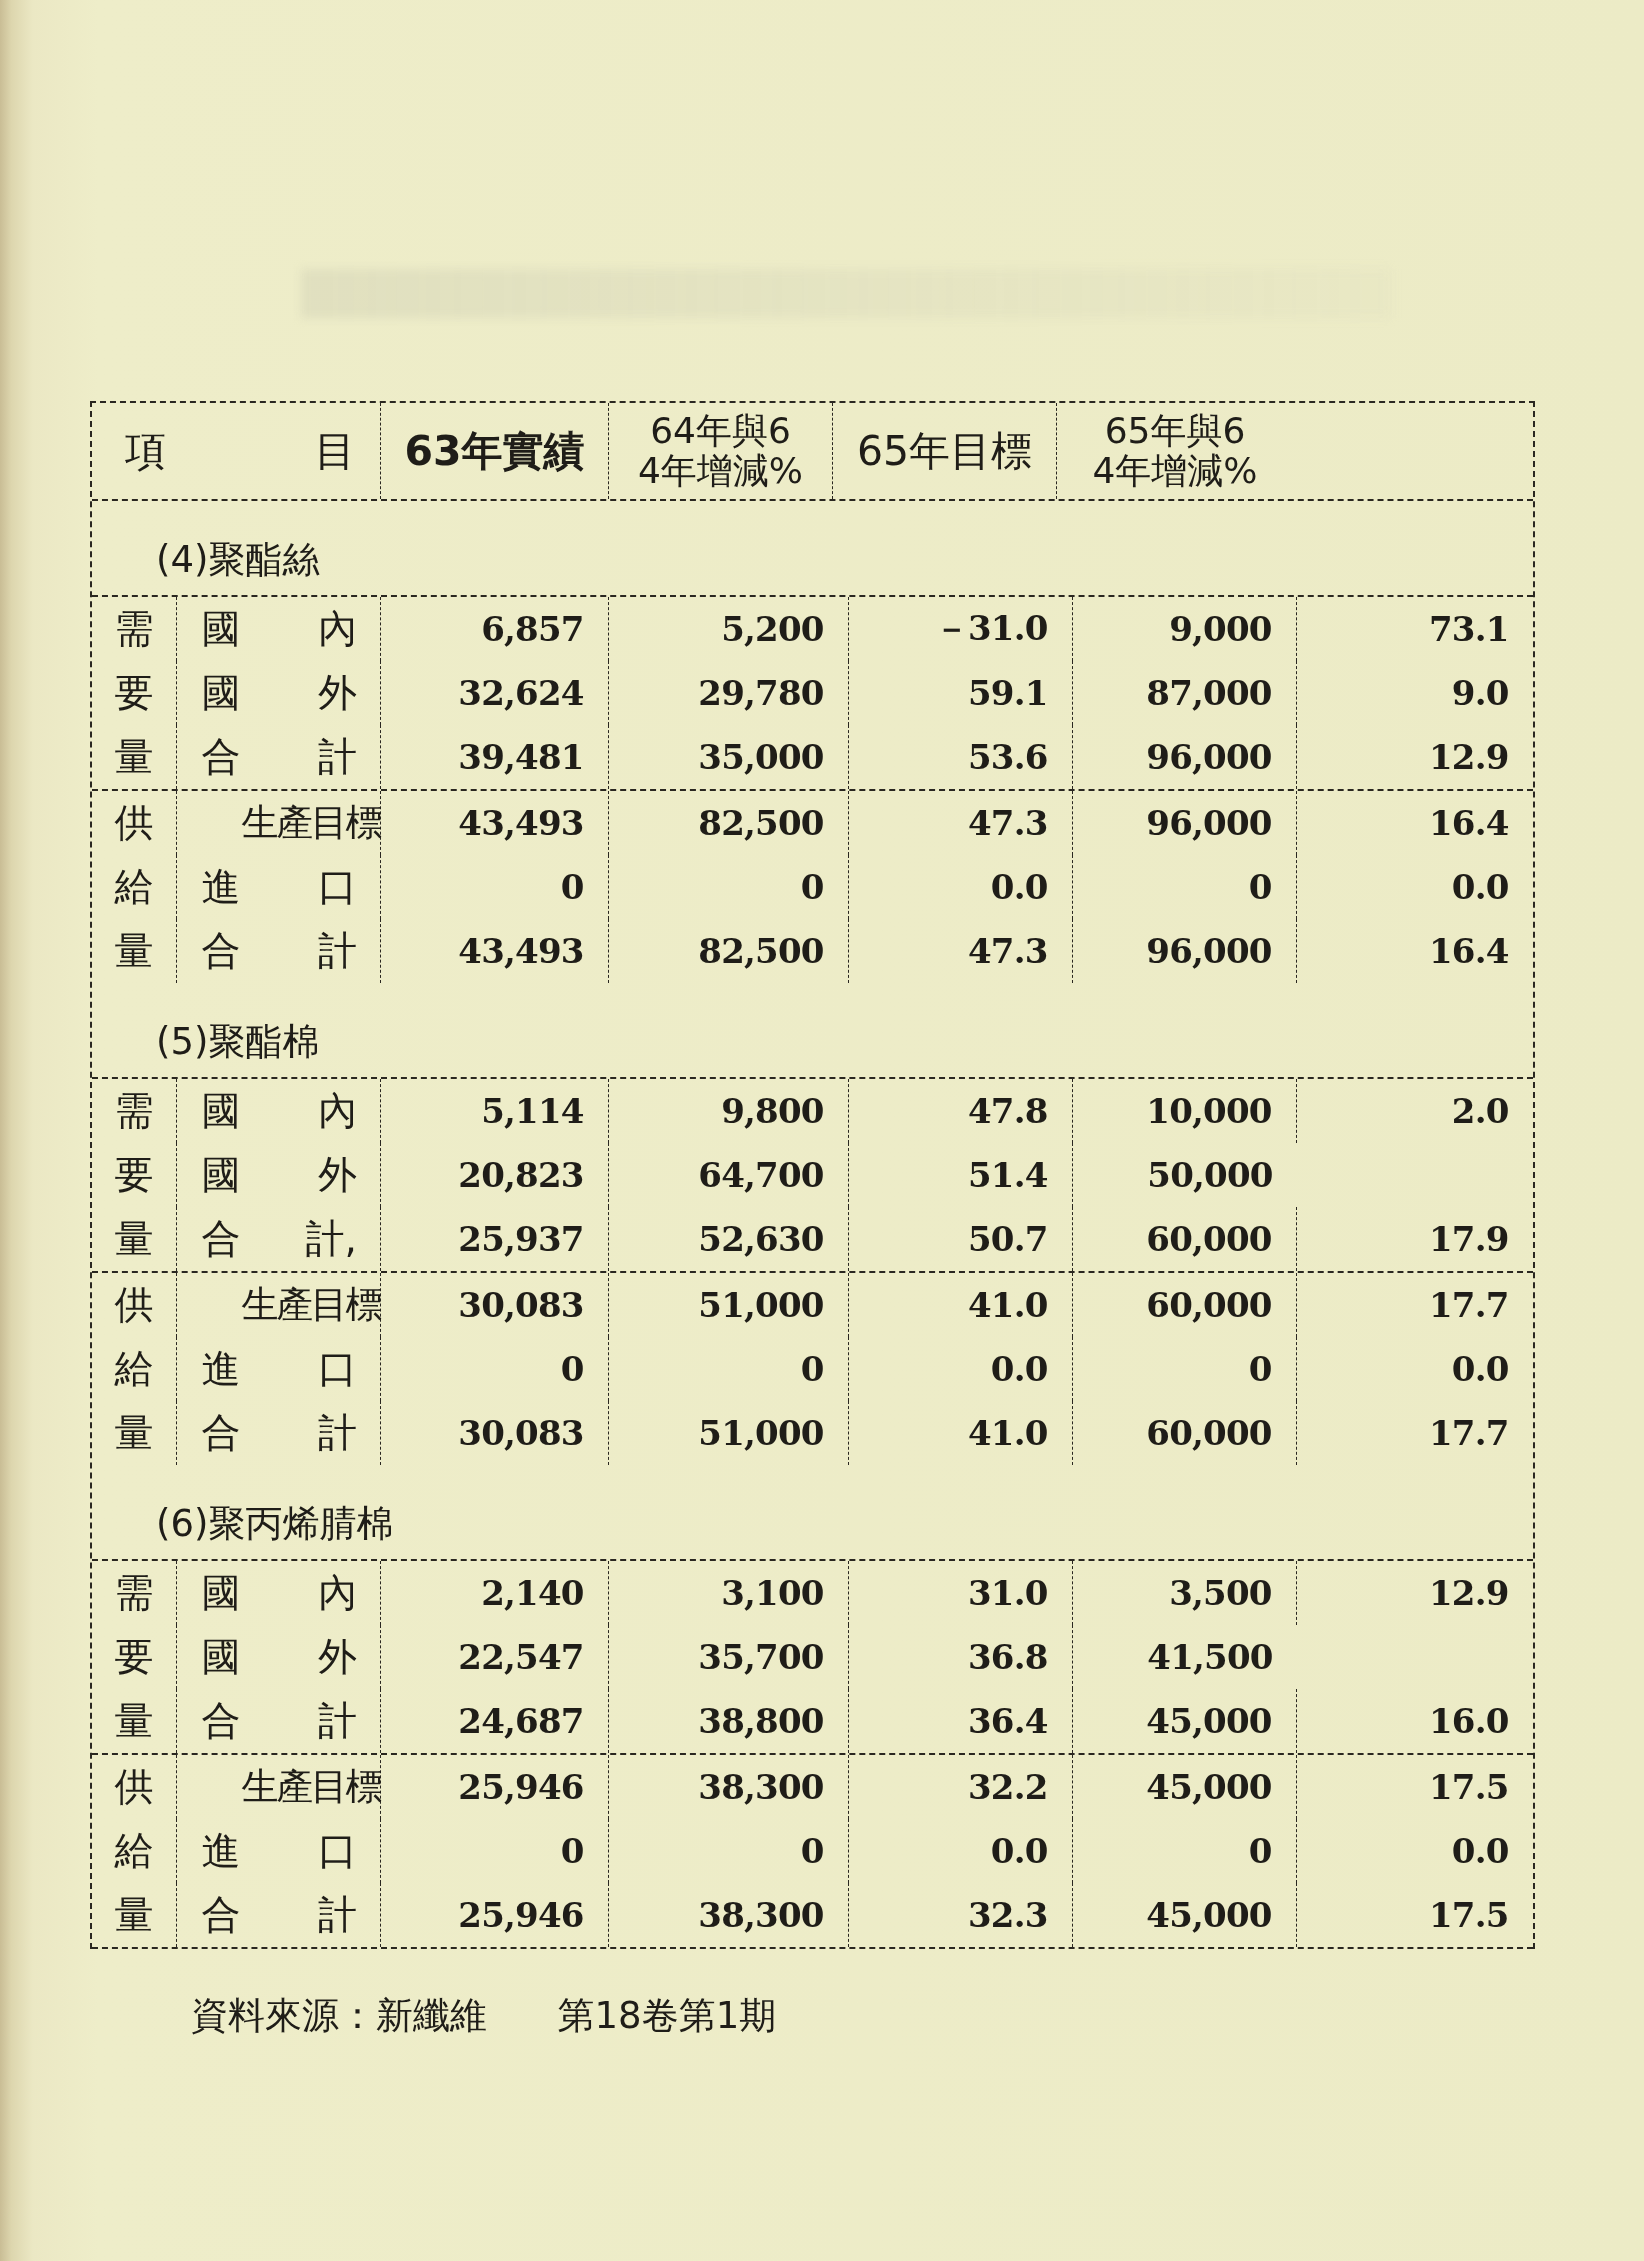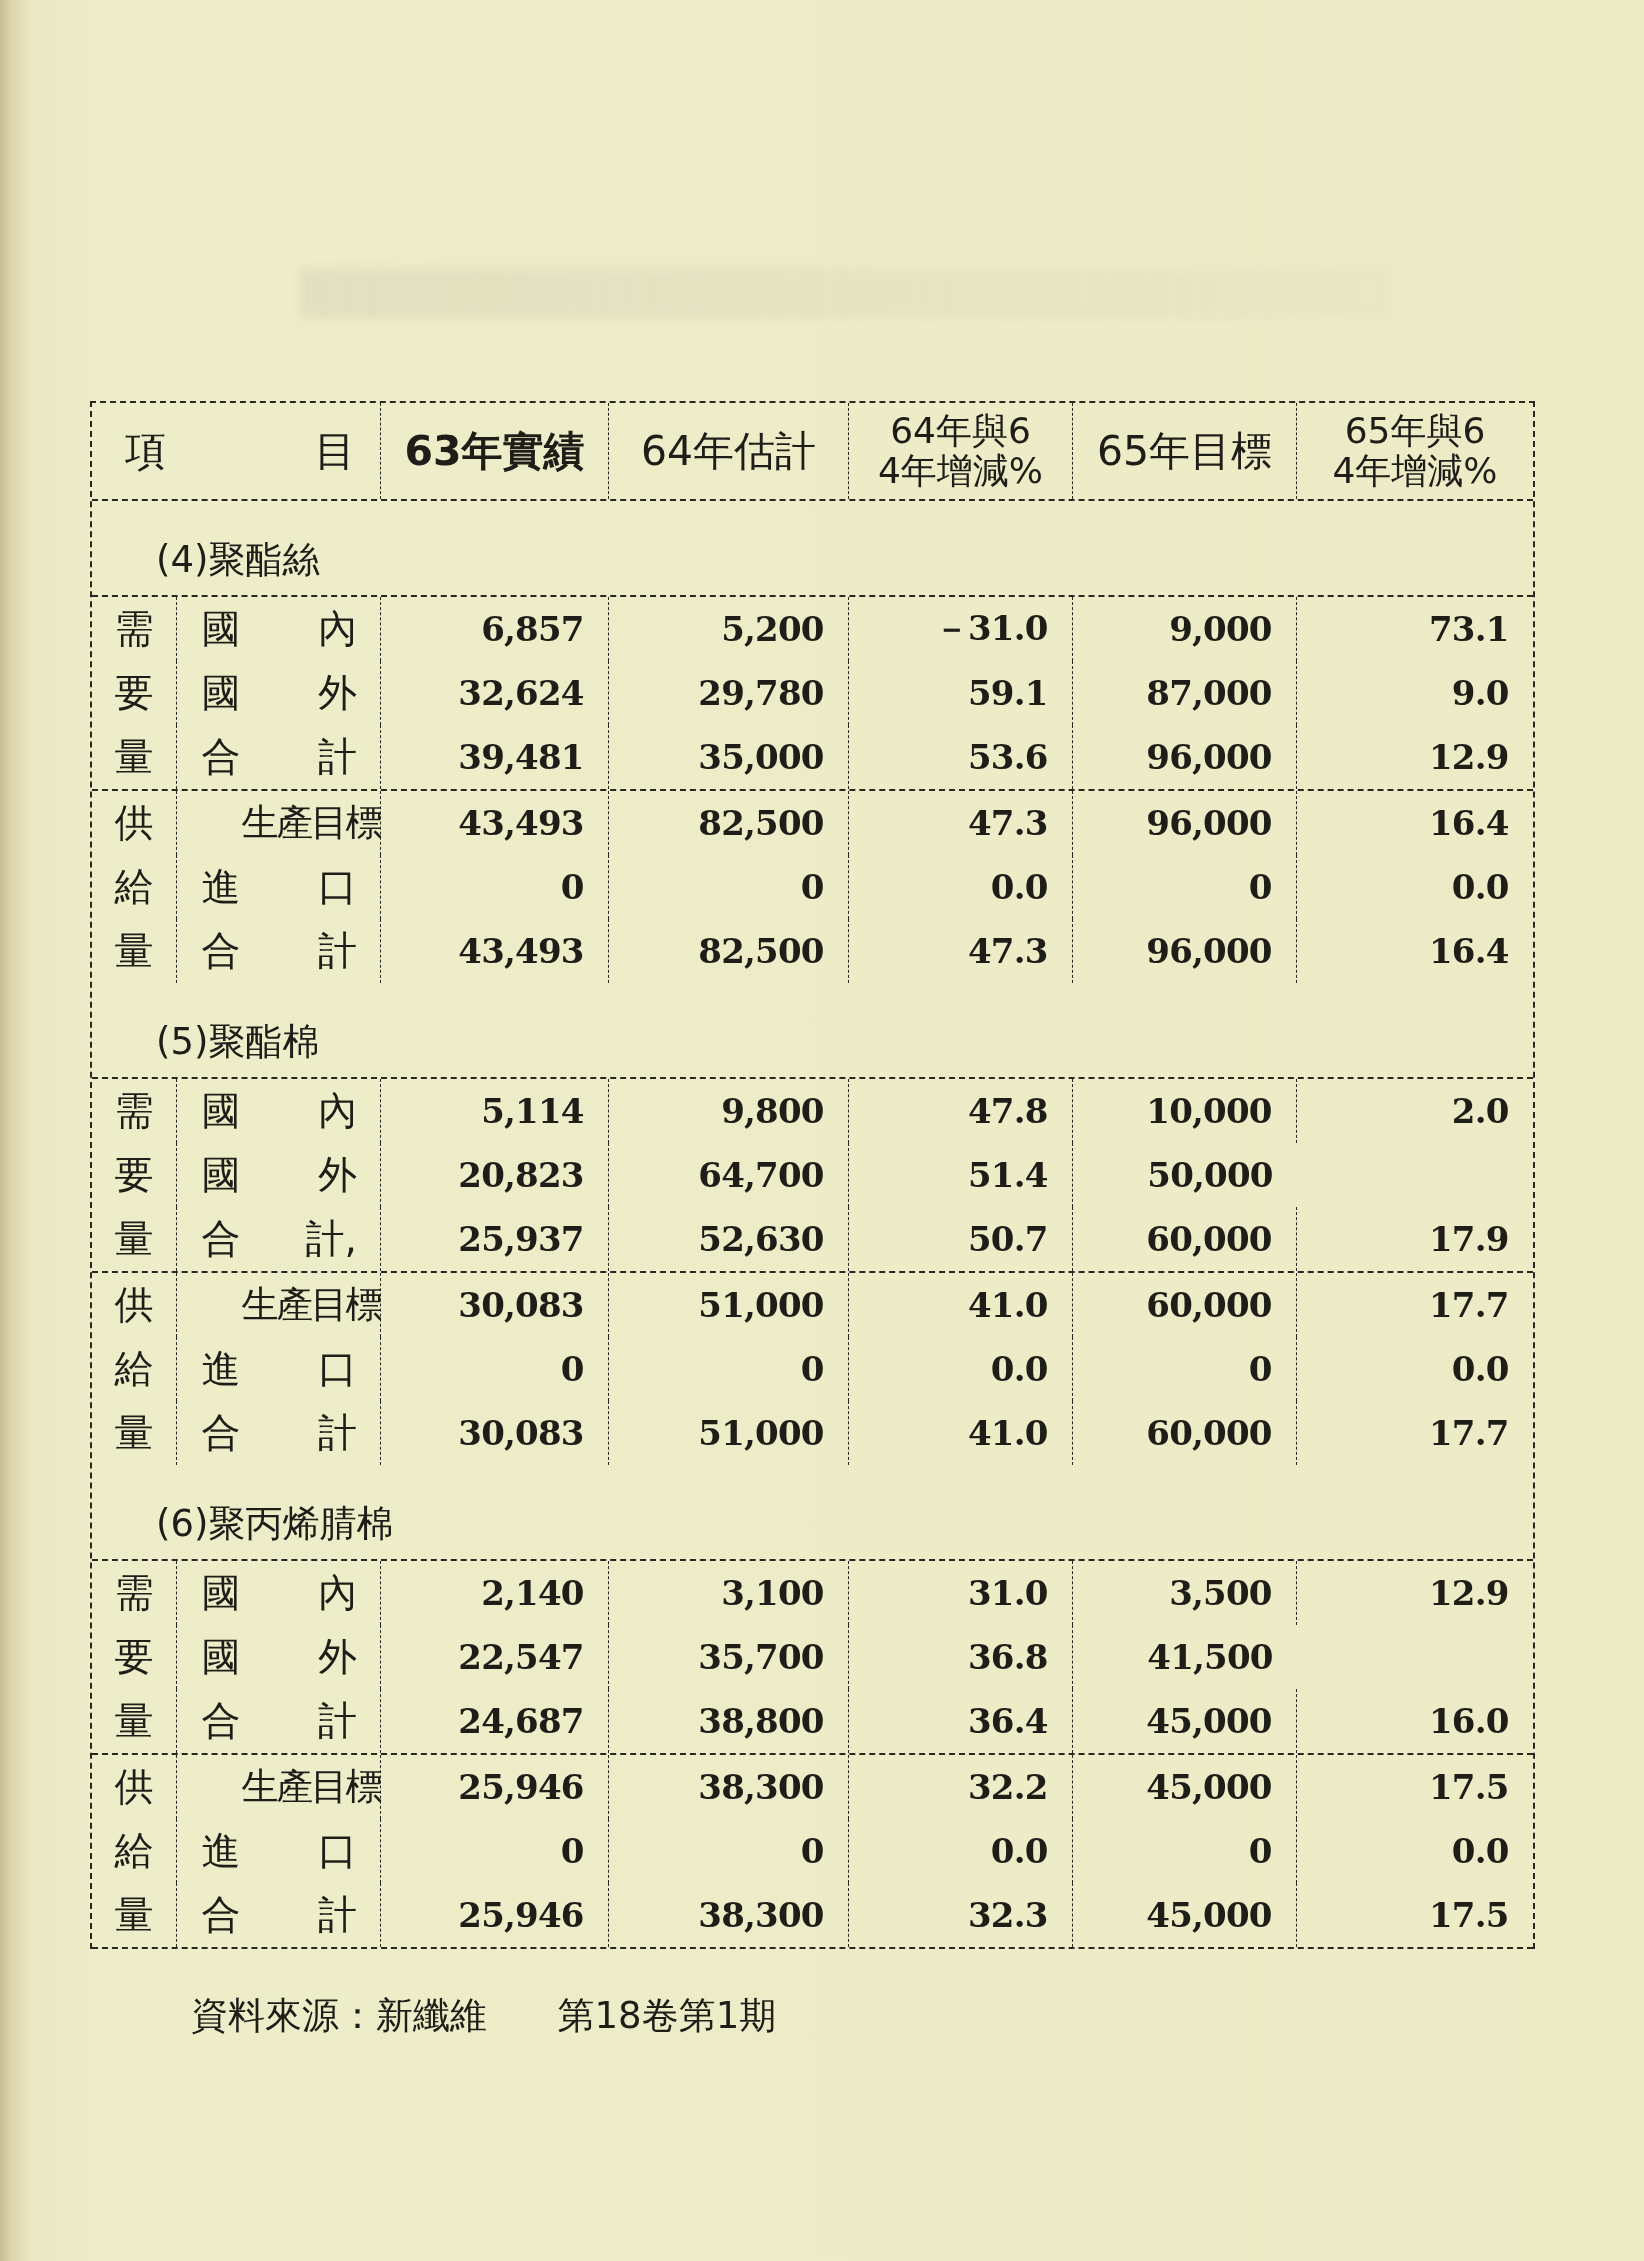--- a/index.html
+++ b/index.html
@@ -70,21 +70,20 @@
 
 <div class="bleed"></div>
 
 <div class="table" id="tbl">
   <div class="row hdr">
     <div class="cell c-item item-cell">
       <span>項</span>
       <span>目</span>
     </div>
     <div class="cell c-63" style="font-weight:bold;">63年實績</div>
-    <div class="cell c-64">64年估計</div>
     <div class="cell c-6463 two-line">
       <span>64年與6</span>
       <span>4年增減%</span>
     </div>
     <div class="cell c-65">65年目標</div>
     <div class="cell c-6564 two-line">
       <span>65年與6</span>
       <span>4年增減%</span>
     </div>
   </div>

